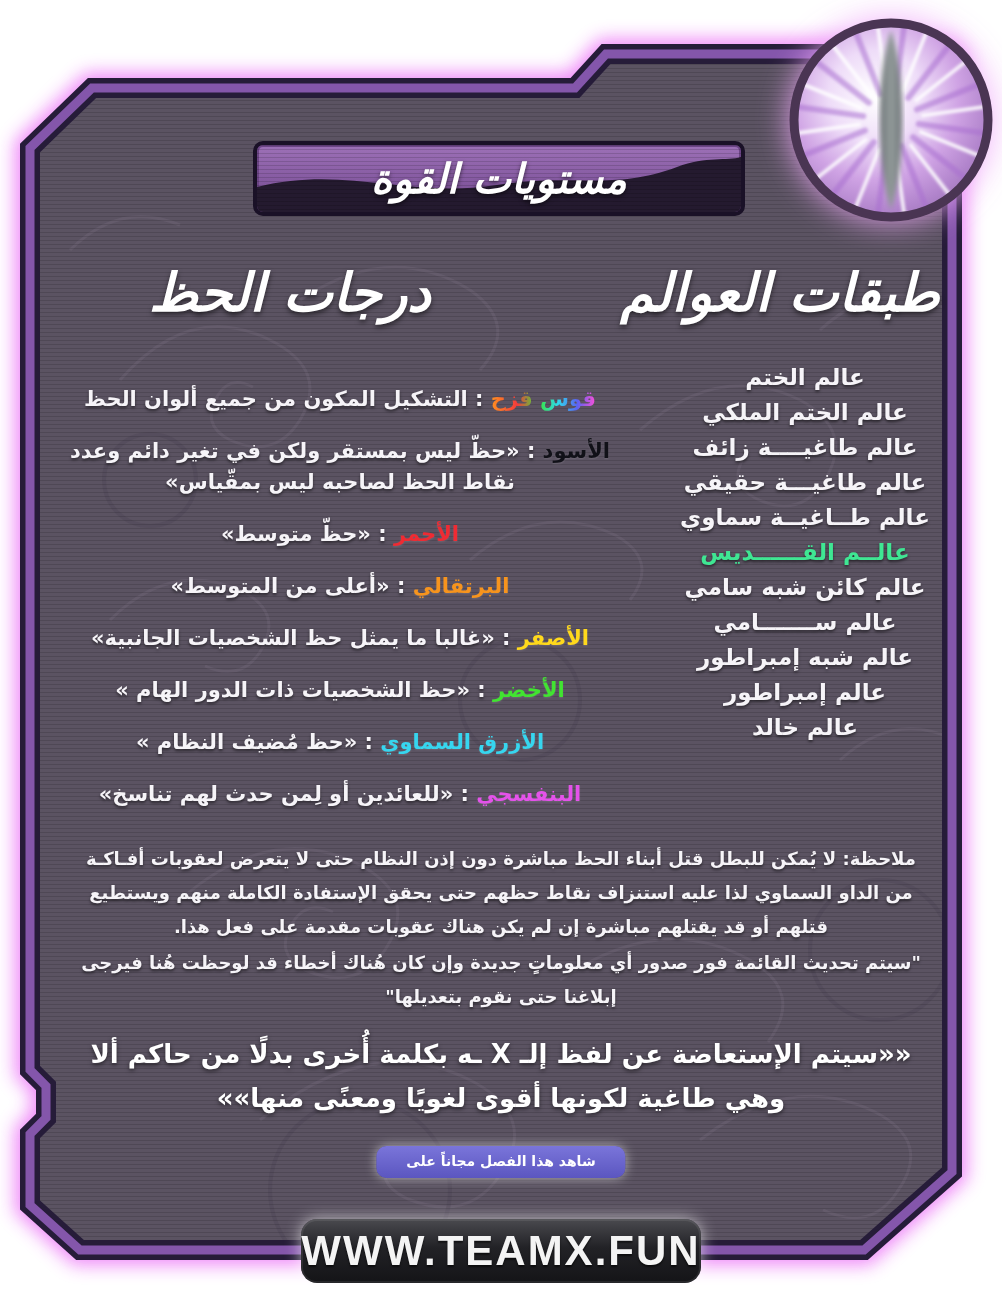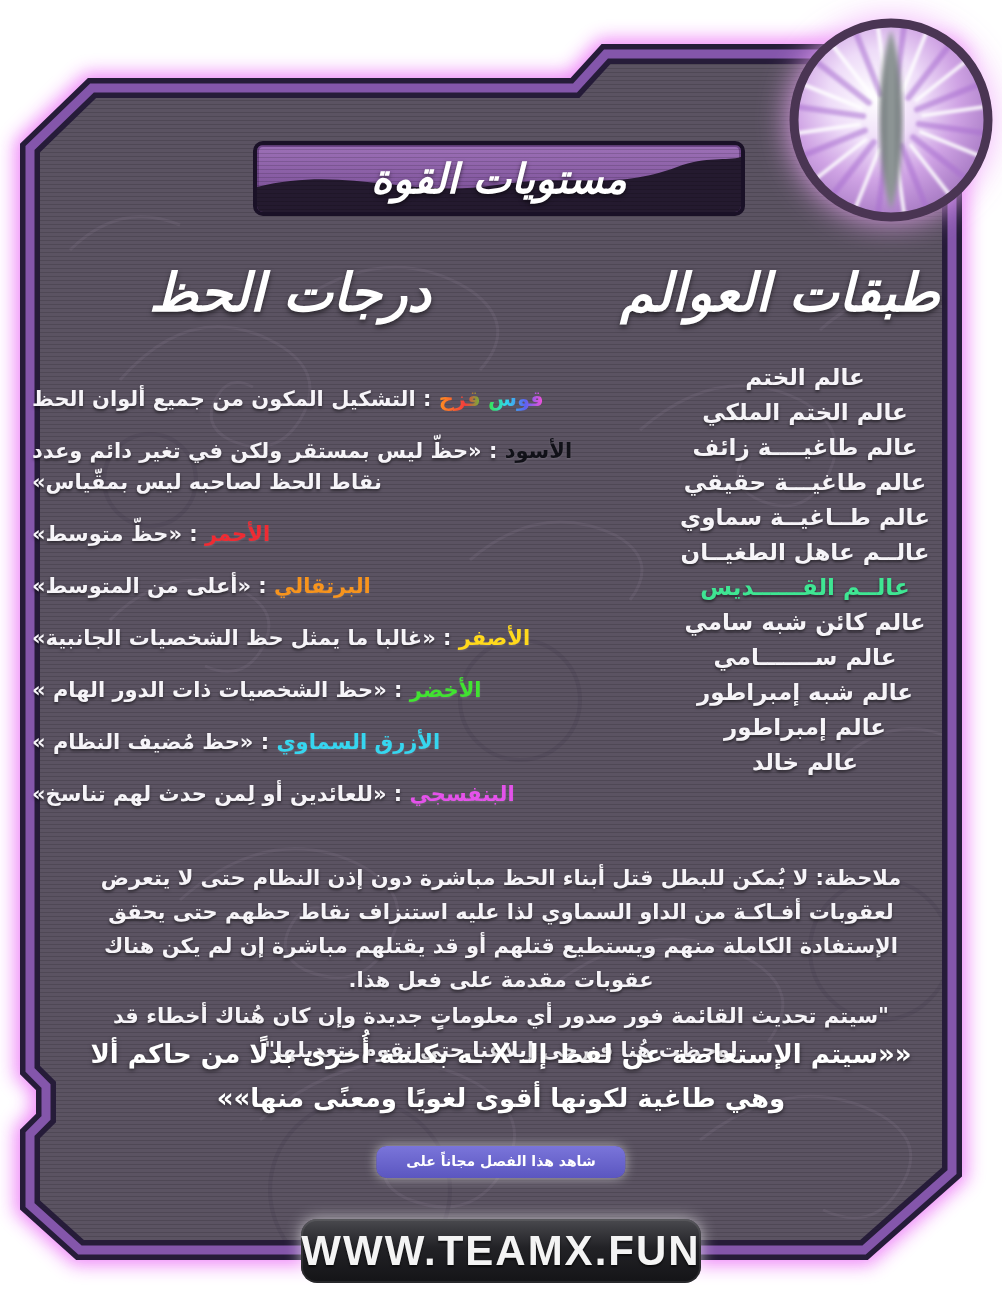--- a/index.html
+++ b/index.html
@@ -29,30 +29,30 @@
             text-align:center;text-shadow:0 3px 5px rgba(0,0,0,.5);}
   .head-worlds{left:600px;width:360px;}
   .head-luck{left:90px;width:400px;}
 
   
   .worlds-list{position:absolute;left:630px;top:360px;width:350px;z-index:3;direction:rtl;text-align:center;}
   .w-item{color:#f6f4f8;font-size:23px;font-weight:bold;line-height:35px;
           text-shadow:0 2px 3px rgba(0,0,0,.5);white-space:nowrap;}
 
   
-  .luck-list{position:absolute;left:32px;top:384px;width:552px;z-index:3;direction:rtl;text-align:left;}
+  .luck-list{position:absolute;left:64px;top:384px;width:552px;z-index:3;direction:rtl;text-align:center;}
   .l-entry{margin-bottom:21px;font-size:21px;font-weight:bold;line-height:31px;color:#f6f4f8;
            text-shadow:0 2px 3px rgba(0,0,0,.5);}
   .l-label{text-shadow:0 1px 2px rgba(255,255,255,.12);}
   .l-label.rainbow{background:linear-gradient(to left,#ff4fd8 0%,#5a63f2 18%,#2fd8ee 36%,#39e639 55%,#f23c3c 75%,#ff9020 100%);
            -webkit-background-clip:text;background-clip:text;color:transparent;text-shadow:none;}
 
   
   .notes{position:absolute;left:70px;top:842px;width:862px;z-index:3;direction:rtl;text-align:center;
-         color:#f6f4f8;font-size:21px;font-weight:bold;line-height:34px;text-shadow:0 2px 3px rgba(0,0,0,.5);margin-top:19px;}
+         color:#f6f4f8;font-size:18px;font-weight:bold;line-height:34px;text-shadow:0 2px 3px rgba(0,0,0,.5);}
   .notes .update{margin-top:2px;}
   .quote{position:absolute;left:90px;top:1032px;width:822px;z-index:3;direction:rtl;text-align:center;
          color:#ffffff;font-size:26px;font-weight:bold;line-height:44px;text-shadow:0 2px 4px rgba(0,0,0,.55);}
 
   
   .watch-pill{position:absolute;left:50%;top:1146px;transform:translateX(-50%);z-index:3;
          background:linear-gradient(180deg,#7a75da,#5b56c0);color:#fff;font-size:14px;font-weight:bold;
          padding:7px 30px 9px;border-radius:10px;direction:rtl;white-space:nowrap;
          box-shadow:0 0 12px rgba(255,255,255,.55);}
   .site-box{position:absolute;left:50%;top:1171px;transform:translateX(-50%);z-index:4;
@@ -188,21 +188,20 @@
       <div class="w-item">عالم الختم</div>
 
       <div class="w-item">عالم الختم الملكي</div>
 
       <div class="w-item">عالم طاغيــــة زائف</div>
 
       <div class="w-item">عالم طاغيـــة حقيقي</div>
 
       <div class="w-item">عالم طــاغيــة سماوي</div>
 
-      <div class="w-item">عالــم عاهل الطغيــان</div>
 
       <div class="w-item" style="color: rgb(63, 230, 147);">عالــم القــــــديس</div>
 
 
       <div class="w-item">عالم كائن شبه سامي</div>
 
       <div class="w-item">عالم ســـــــامي</div>
 
       <div class="w-item">عالم شبه إمبراطور</div>
 

